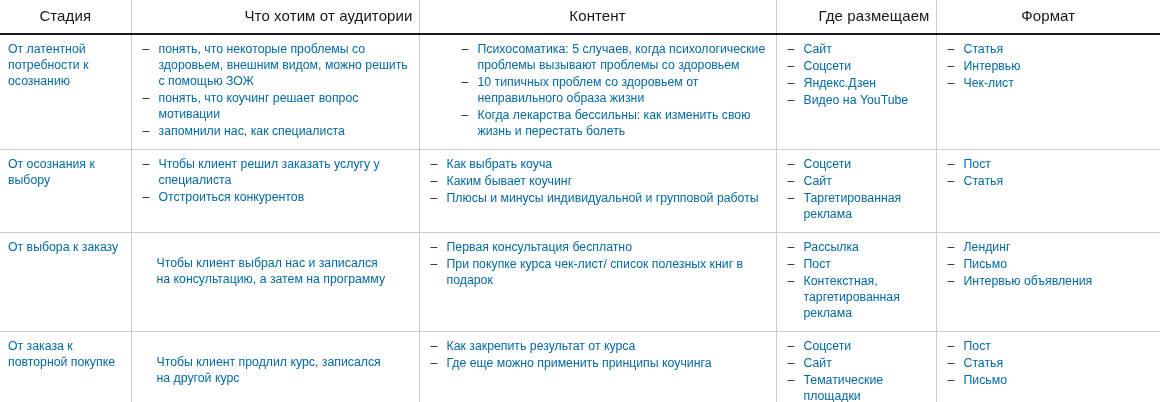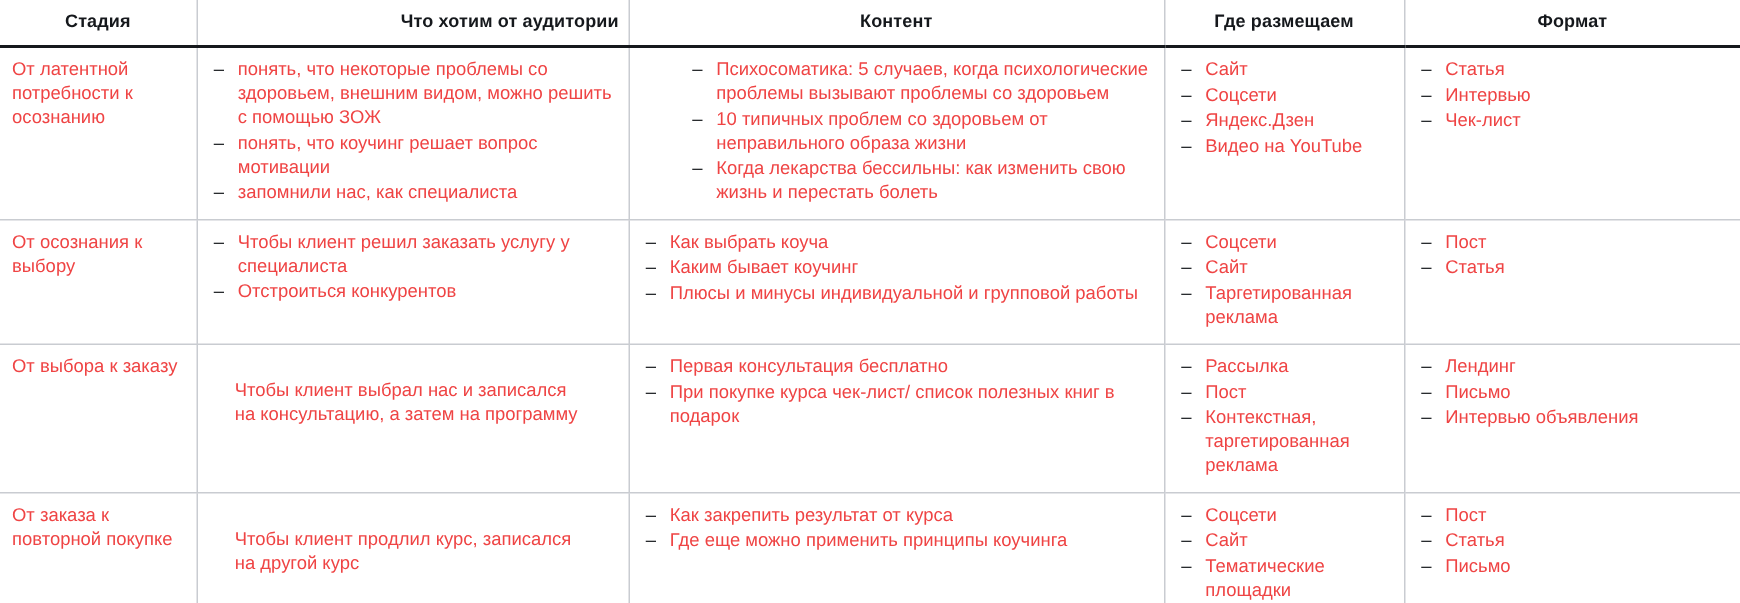--- a/index.html
+++ b/index.html
@@ -19,40 +19,40 @@
     border-collapse: collapse;
     table-layout: fixed;
   }
   .matrix-table col.c1 { width: 131px; }
   .matrix-table col.c2 { width: 288px; }
   .matrix-table col.c3 { width: 357px; }
   .matrix-table col.c4 { width: 160px; }
   .matrix-table col.c5 { width: 224px; }
 
   thead th {
-    font-size: 12px;
-    font-weight: bold;
+    font-size: 15px;
+    font-weight: normal;
     text-align: center;
     padding: 7px 6px 9px 6px;
     vertical-align: middle;
     border-bottom: 2.5px solid #15181c;
     border-right: 1px solid #c9ccd1;
     color: #15181c;
     letter-spacing: 0.1px;
   }
   thead th:last-child { border-right: none; }
 
   tbody td {
     vertical-align: top;
     border-bottom: 1px solid #c9ccd1;
     border-right: 1px solid #c9ccd1;
     padding: 7px 9px 8px 9px;
     font-size: 12.3px;
     line-height: 1.30;
-    color: #ef4444;
+    color: #0369a1;
   }
   tbody td:last-child { border-right: none; }
   tbody tr:last-child td { border-bottom: none; }
 
   .stage-cell { padding-left: 8px; padding-right: 4px; }
   .plain-text { margin: 16px; }
 
   ul.dash-list {
     list-style: none;
     margin: 0;
@@ -80,21 +80,21 @@
       <col class="c2">
       <col class="c3">
       <col class="c4">
       <col class="c5">
   </colgroup>
   <thead>
     <tr>
       <th style="border-bottom-color: rgb(21, 24, 28); border-right-color: rgb(201, 204, 209);">Стадия</th>
       <th style="border-bottom-color: rgb(21, 24, 28); border-right-color: rgb(201, 204, 209); text-align: right;">Что хотим от аудитории</th>
       <th style="border-bottom-color: rgb(21, 24, 28); border-right-color: rgb(201, 204, 209);">Контент</th>
-      <th style="border-bottom-color: rgb(21, 24, 28); border-right-color: rgb(201, 204, 209);">Где размещаем</th>
+      <th style="border-bottom-color: rgb(21, 24, 28); border-right-color: rgb(201, 204, 209); text-align: right;">Где размещаем</th>
       <th style="border-bottom-color: rgb(21, 24, 28); border-right-color: rgb(201, 204, 209);">Формат</th>
     </tr>
   </thead>
   <tbody id="matrix-body">
       <tr>
         <td class="stage-cell" style="border-bottom-color: rgb(201, 204, 209); border-right-color: rgb(201, 204, 209);">От латентной потребности к осознанию</td>
         <td style="border-bottom-color: rgb(201, 204, 209); border-right-color: rgb(201, 204, 209);">
           <ul class="dash-list">
             <li>понять, что некоторые проблемы со здоровьем, внешним видом, можно решить с помощью ЗОЖ</li>
             <li>понять, что коучинг решает вопрос мотивации</li>

